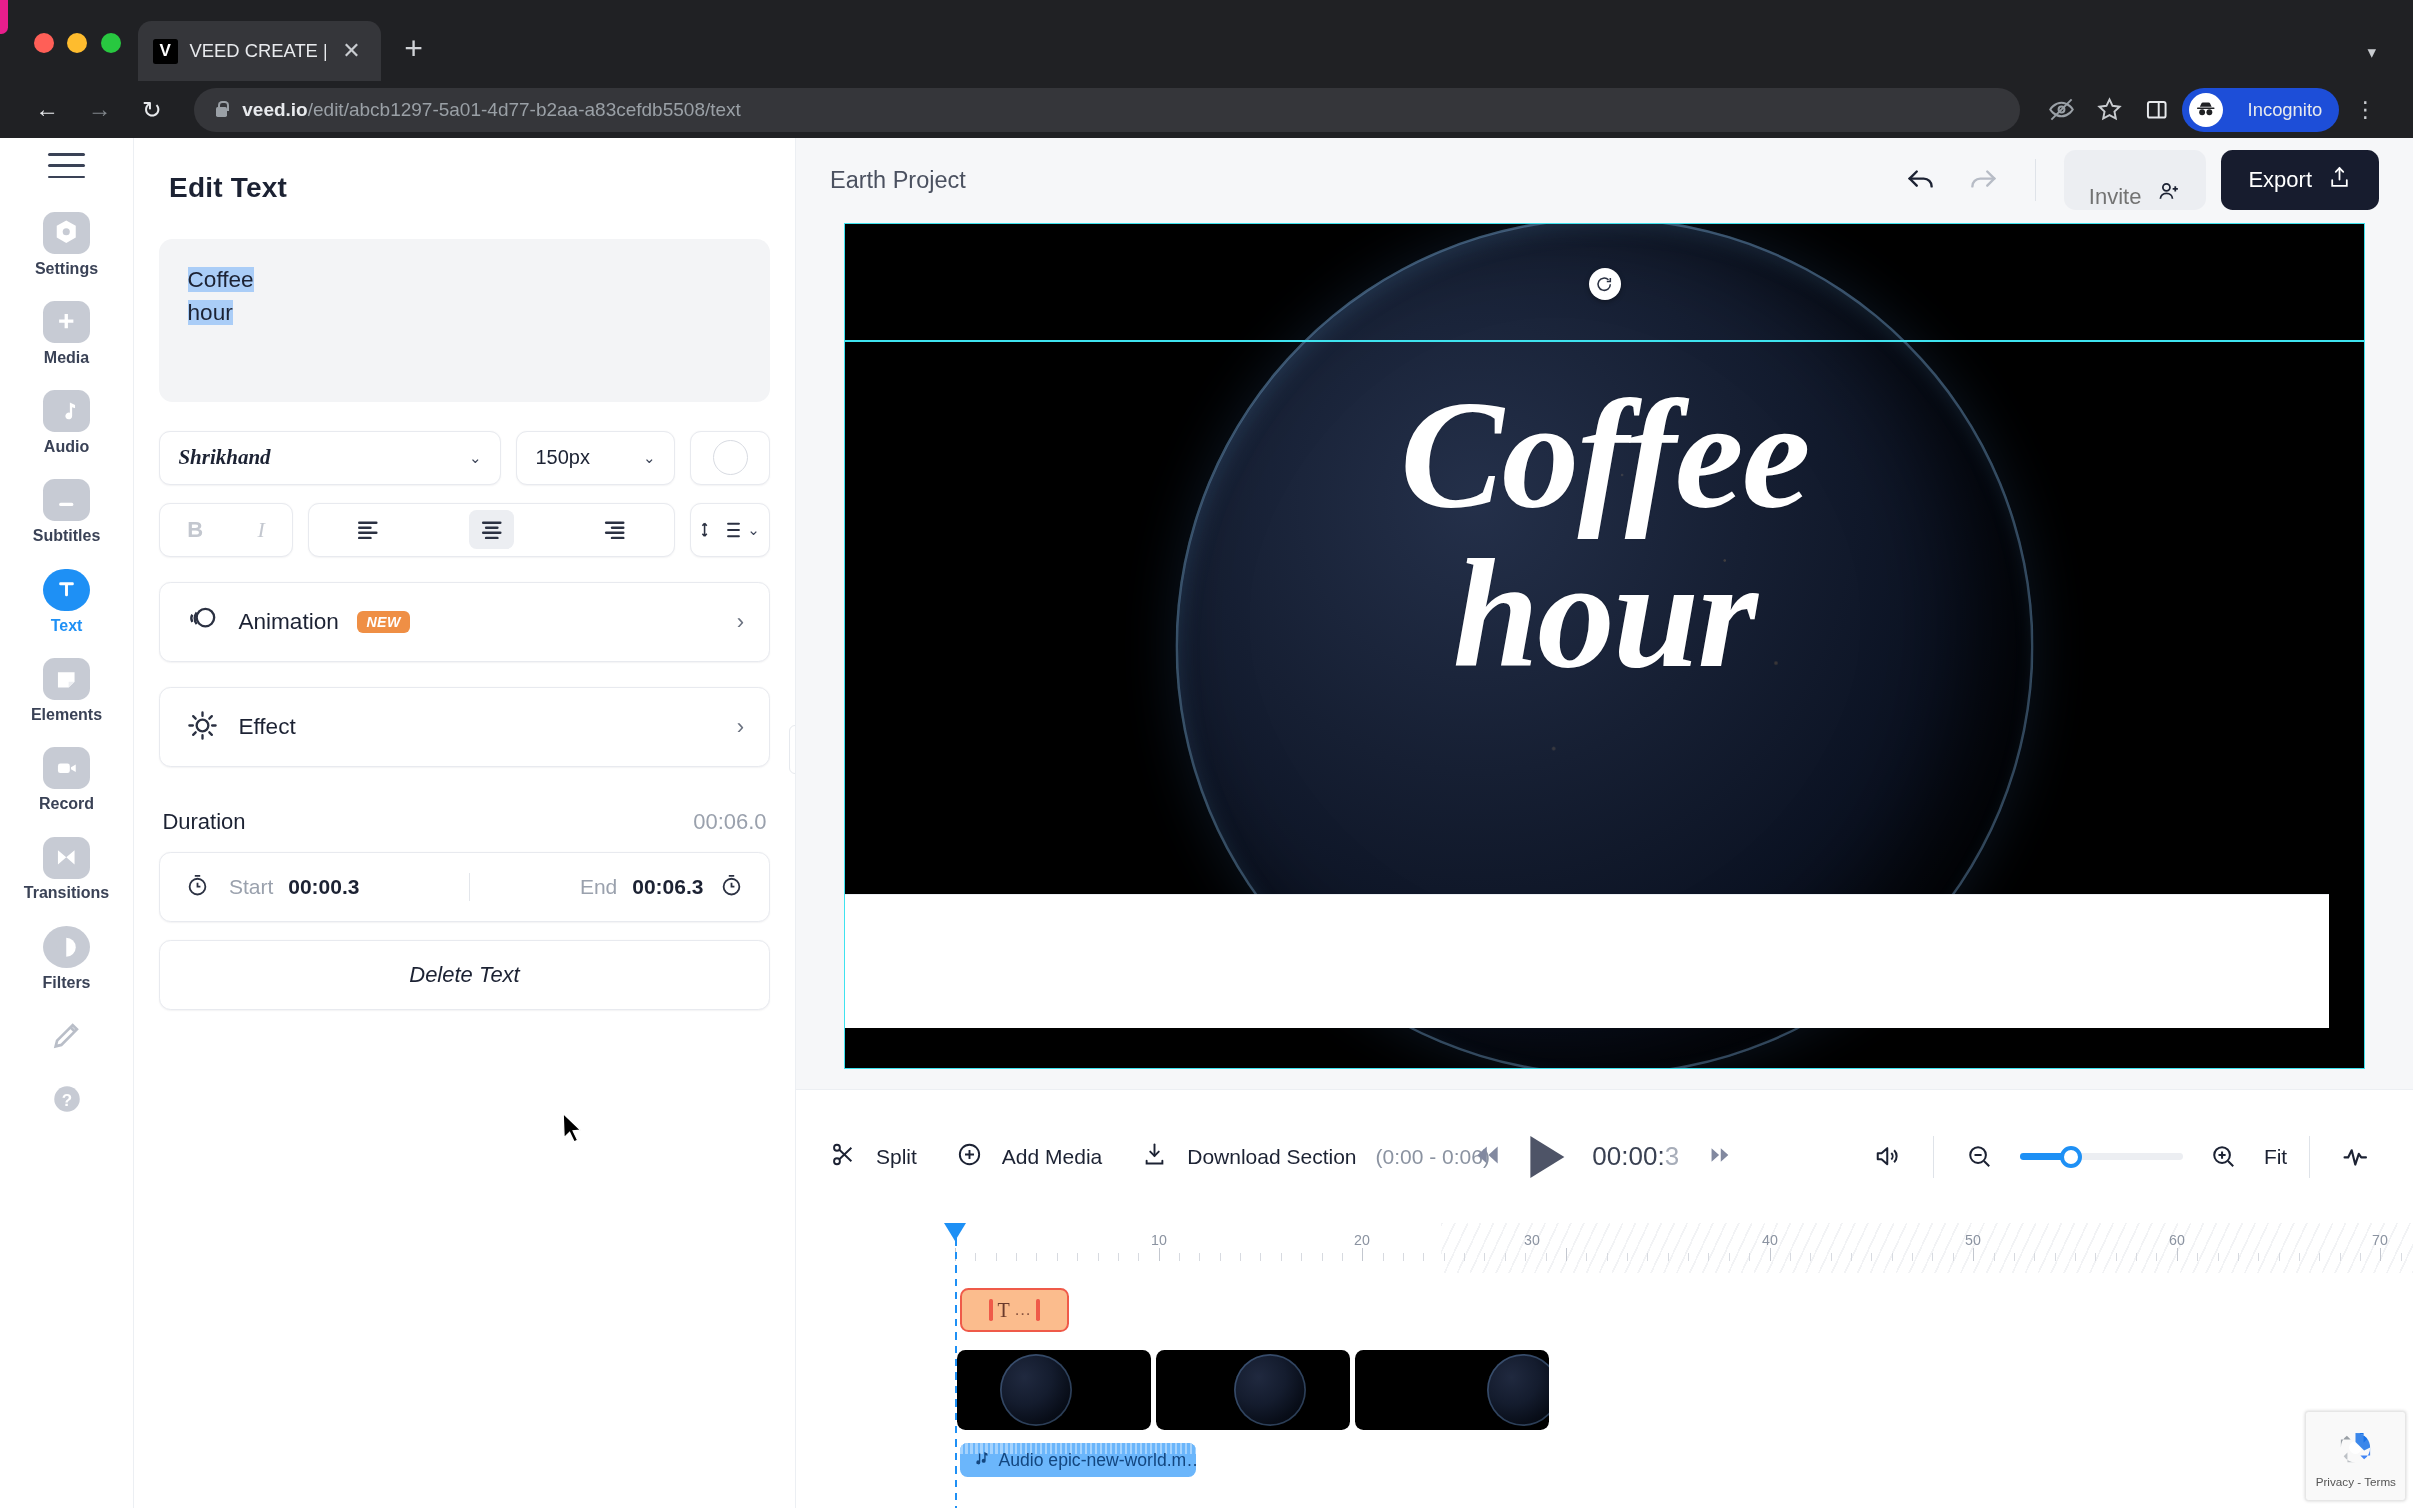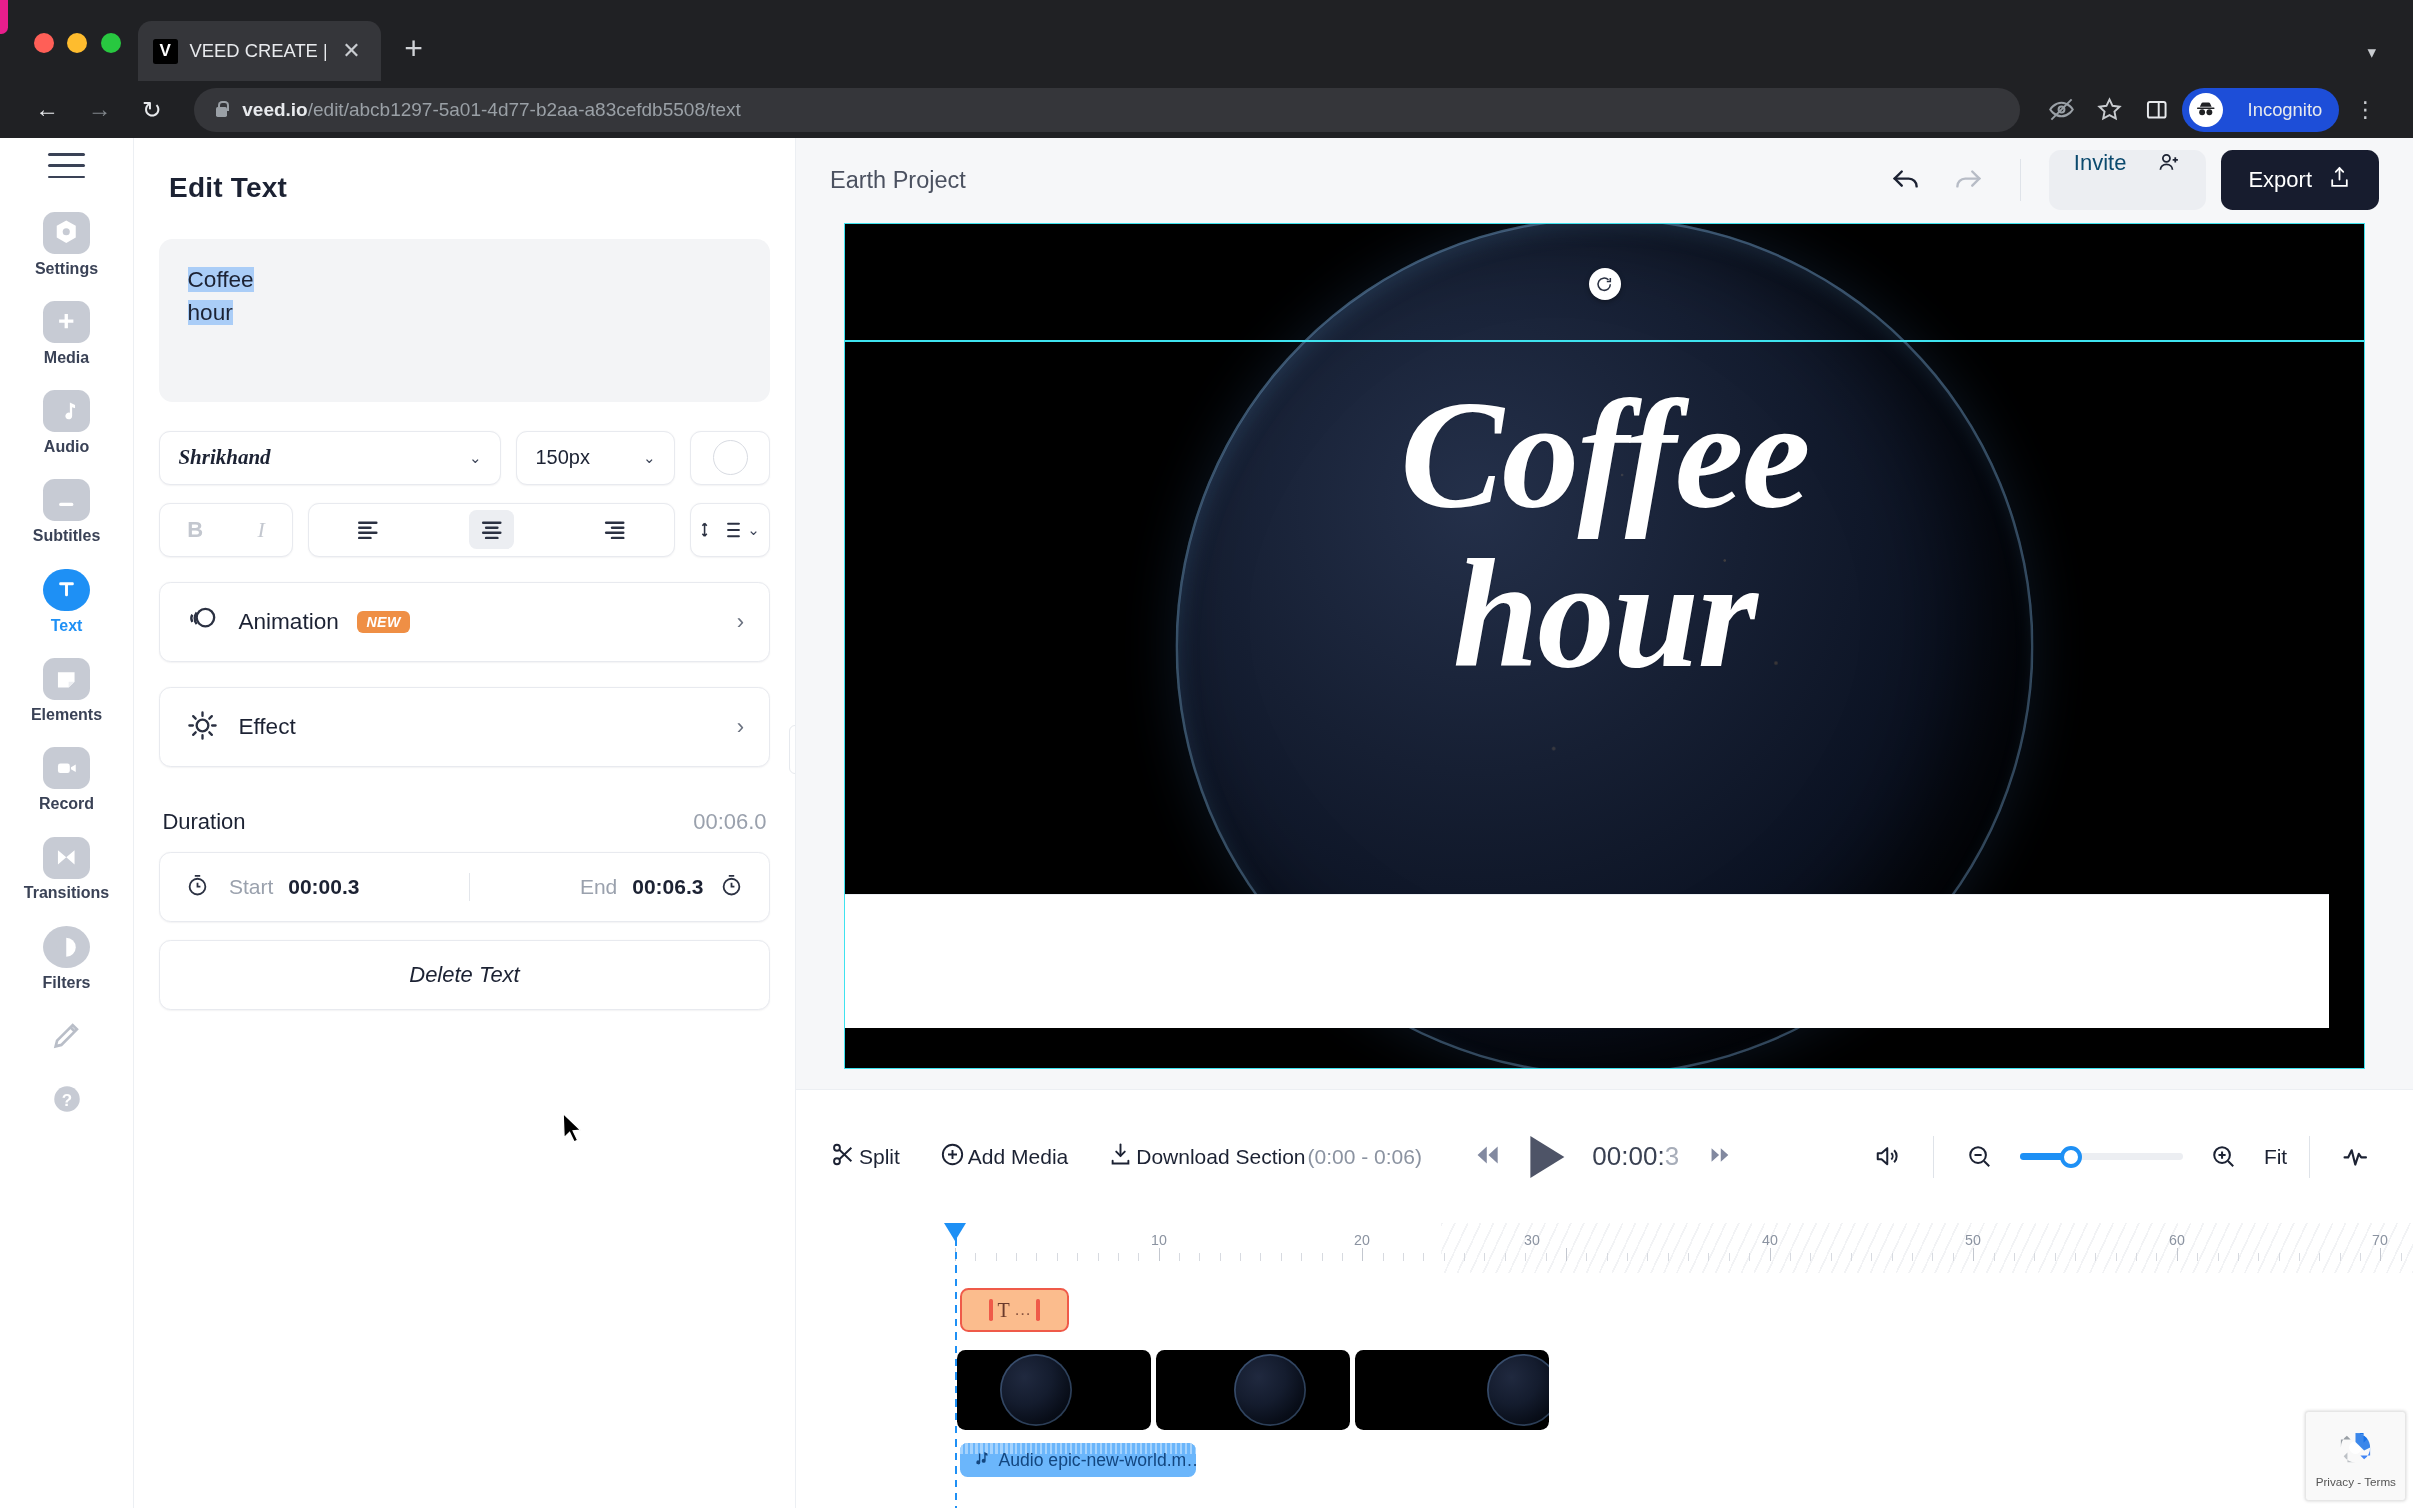--- a/index.html
+++ b/index.html
@@ -126,22 +126,22 @@
   .panel-handle { position:absolute; right:-5.9px; top: 587px; width:11.7px; height:49px; background:#fff;
                   border:0.8px solid #e6e9ee; border-radius:6.7px;}
 
   
   .stage { flex: 1; display:flex; flex-direction: column; background:#f6f7f9; min-width:0; position:relative;}
   .stage-head { height: 84px; display:flex; align-items:center; padding: 0 34px; gap: 17px; flex:none;}
   .proj-title { font-size: 23.5px; color:#4b5160;}
   .head-right { margin-left:auto; display:flex; align-items:center; gap: 15px;}
   .ico-btn { width: 47px; height:47px; display:flex; align-items:center;justify-content:center; cursor:pointer;}
   .divider-v { width:0.8px; height:42px; background:#dfe3e9; margin: 0 13.4px;}
-  .btn-invite { background:#eceef2; border-radius: 11.7px; height: 60px; display:flex; align-items:flex-start;
-                gap:30px; padding: 0 25px; font-size: 22px; color:#0c4a6e; cursor:pointer;}
+  .btn-invite { background:#eceef2; border-radius: 11.7px; height: 60px; display:flex; align-items:flex-end;
+                gap:15px; padding: 0 25px; font-size: 22px; color:#737373; cursor:pointer;}
   .btn-export { background:#171c2e; border-radius: 11.7px; height: 60px; display:flex; align-items:center;
                 gap:15px; padding: 0 27px; font-size: 22px; color:#fff; cursor:pointer;}
 
   .canvas-wrap { flex:1; display:flex; align-items:center; justify-content:center; padding: 0 0 18.4px 0; min-height:0;}
   .canvas {
     width: 1521px; height: 846px; background:#000; position:relative; overflow:hidden;
     border: 1.7px solid #3ee3ef;
   }
   .earth {
     position:absolute; left: 50%; top: 50%; transform: translate(-50%,-50%);
@@ -170,21 +170,21 @@
   .overlay-text {
     position:absolute; left:0; right:0; top: 151px; text-align:center; color:#fff;
     font-family:"Liberation Serif", serif; font-weight: 900; font-style: italic;
     font-size: 155px; line-height: 1.03; letter-spacing: -1.7px;
     text-shadow: 0 0 1.7px rgba(0,0,0,.2);
   }
 
   
   .bottom { height: 134px; background:#fff; border-top:0.8px solid #eceff3; display:flex; align-items:center;
             padding: 0 34px; flex:none; position:relative;}
-  .bb-item { display:flex; align-items:center; gap: 2px; margin-right: 39px; cursor:pointer; font-size:21px; color:#1c2233;}
+  .bb-item { display:flex; align-items:center; gap: 19px; margin-right: 39px; cursor:pointer; font-size:21px; color:#1c2233;}
   .bb-item .muted { color:#8b93a1;}
   .player { position:absolute; left:50%; transform:translateX(-50%); display:flex; align-items:center; gap: 28.5px;}
   .play-tri { width:0; height:0; border-left: 34px solid #4e5467; border-top: 21px solid transparent; border-bottom: 21px solid transparent; cursor:pointer;}
   .timecode { font-size: 26px; color:#3a4152;}
   .timecode .f { color:#a7adb9;}
   .bb-right { margin-left:auto; display:flex; align-items:center; gap: 17px;}
   .zoom-track { width: 163px; height: 6.7px; background:#eceef2; border-radius:3.4px; position:relative; cursor:pointer;}
   .zoom-fill { position:absolute; left:0; top:0; height:6.7px; width: 52px; background:#1e90f5; border-radius:3.4px;}
   .zoom-knob { position:absolute; left: 40px; top:-7.5px; width: 22px; height:22px; border-radius:50%;
                background:#fff; border: 4.2px solid #1e90f5;}

